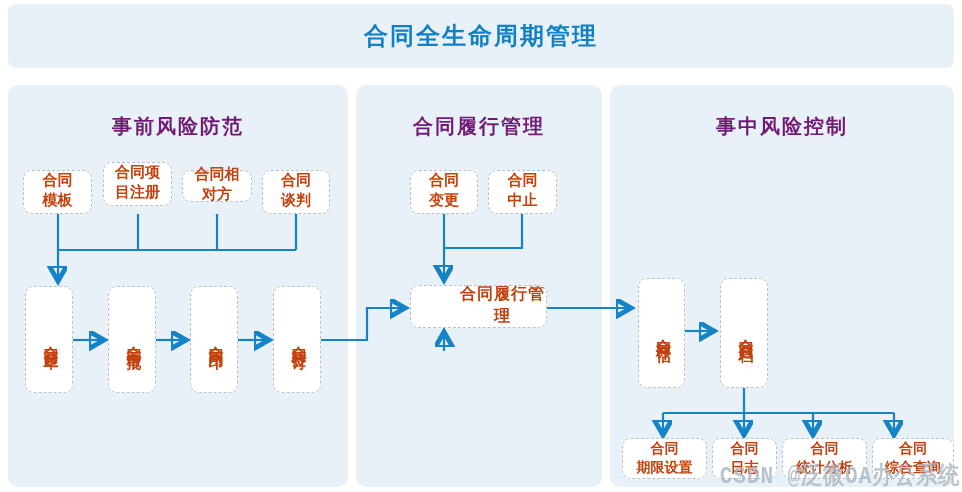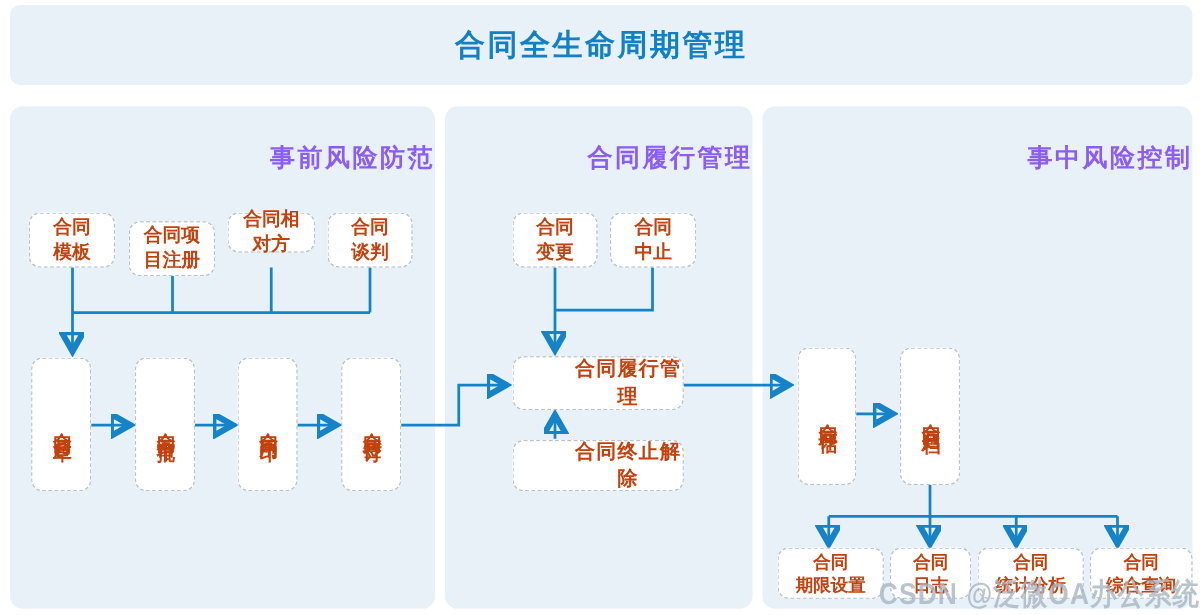--- a/index.html
+++ b/index.html
@@ -1,36 +1,36 @@
 <!DOCTYPE html>
 <html><head>
 <meta charset="utf-8">
 <style>
   html,body{margin:0;padding:0;background:#ffffff;}
   .canvas{
     position:relative;width:962px;height:492px;background:#ffffff;overflow:hidden;
-    font-family:Liberation Sans, sans-serif;
+    font-family:Liberation Mono, monospace;
   }
   .band{
     position:absolute;left:8px;top:4px;width:946px;height:64px;
     background:#e9f1f8;border-radius:8px;
     display:flex;align-items:center;justify-content:center;
   }
   .band .title{
     font-size:24px;font-weight:700;color:#1180c4;letter-spacing:2px;
   }
   .panel{
     position:absolute;top:85px;height:402px;background:#e9f1f8;border-radius:10px;
   }
   .panel-1{left:8px;width:340px;}
   .panel-2{left:356px;width:246px;}
   .panel-3{left:610px;width:344px;}
   .panel-title{
-    position:absolute;left:0;right:0;top:28px;text-align:right;
-    font-size:20px;font-weight:700;color:#8b5cf6;letter-spacing:2px;
+    position:absolute;left:0;right:0;top:28px;text-align:center;
+    font-size:20px;font-weight:700;color:#701a75;letter-spacing:2px;
   }
   .dbox{
     position:absolute;z-index:10;background:#ffffff;
     border:1.5px dashed #b9c0c7;border-radius:9px;
     display:flex;align-items:center;justify-content:center;text-align:center;
     color:#c2410c;font-weight:700;font-size:15px;line-height:1.32;
     white-space:pre-line;box-sizing:border-box;
   }
   .vert{
     writing-mode:vertical-rl;text-orientation:upright;letter-spacing:3px;
@@ -86,40 +86,39 @@
     <path d="M663,413 V434" marker-end="url(#ah)"></path>
     <path d="M744,413 V434" marker-end="url(#ah)"></path>
     <path d="M813,413 V434" marker-end="url(#ah)"></path>
     <path d="M894,413 V434" marker-end="url(#ah)"></path>
   </svg>
 
   <div class="panel panel-1">
     <div class="panel-title">事前风险防范</div>
     <div class="dbox" style="left:15px;top:85px;width:69px;height:44px;">合同
 模板</div>
-    <div class="dbox" style="left:95px;top:92px;width:69px;height:44px;text-align:center;">合同项
+    <div class="dbox" style="left:95px;top:77px;width:69px;height:44px;text-align:center;">合同项
 目注册</div>
     <div class="dbox" style="left:174px;top:85px;width:70px;height:32px;">合同相
 对方</div>
     <div class="dbox" style="left:254px;top:85px;width:68px;height:44px;">合同
 谈判</div>
     <div class="dbox vert" style="left:17px;top:201px;width:48px;height:107px;">合同起草</div>
     <div class="dbox vert" style="left:100px;top:201px;width:48px;height:107px;">合同审批</div>
     <div class="dbox vert" style="left:182px;top:201px;width:48px;height:107px;">合同用印</div>
     <div class="dbox vert" style="left:265px;top:201px;width:48px;height:107px;">合同签订</div>
   </div>
 
   <div class="panel panel-2">
     <div class="panel-title">合同履行管理</div>
     <div class="dbox" style="left:54px;top:85px;width:68px;height:44px;">合同
 变更</div>
     <div class="dbox" style="left:132px;top:85px;width:69px;height:44px;">合同
 中止</div>
     <div class="dbox mainbox" style="left:54px;top:200px;width:137px;height:43px;">合同履行管理</div>
-    <div class="dbox mainbox" style="left:54px;top:267px;width:137px;height:41px;">合同终止解除</div>
   </div>
 
   <div class="panel panel-3">
     <div class="panel-title">事中风险控制</div>
     <div class="dbox vert" style="left:28px;top:193px;width:47px;height:110px;">合同评估</div>
     <div class="dbox vert" style="left:110px;top:193px;width:48px;height:110px;">合同归档</div>
     <div class="dbox small" style="left:12px;top:353px;width:85px;height:41px;">合同
 期限设置</div>
     <div class="dbox small" style="left:102px;top:353px;width:65px;height:41px;">合同
 日志</div>

